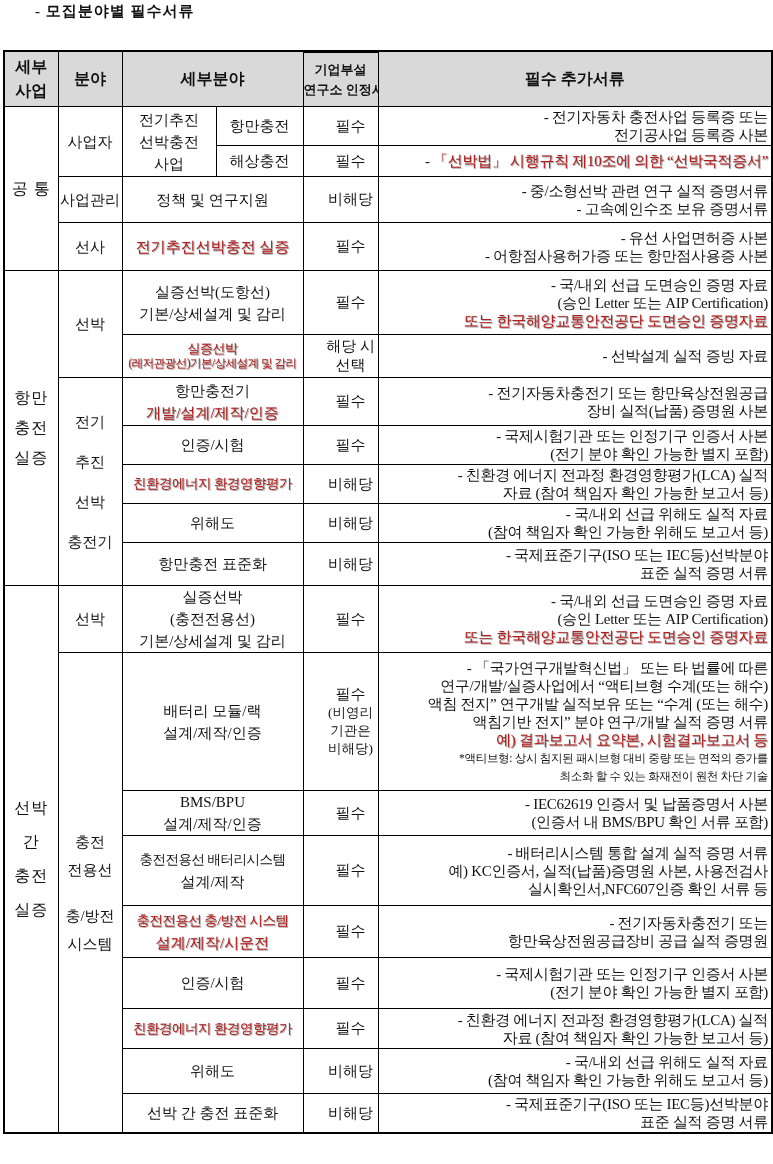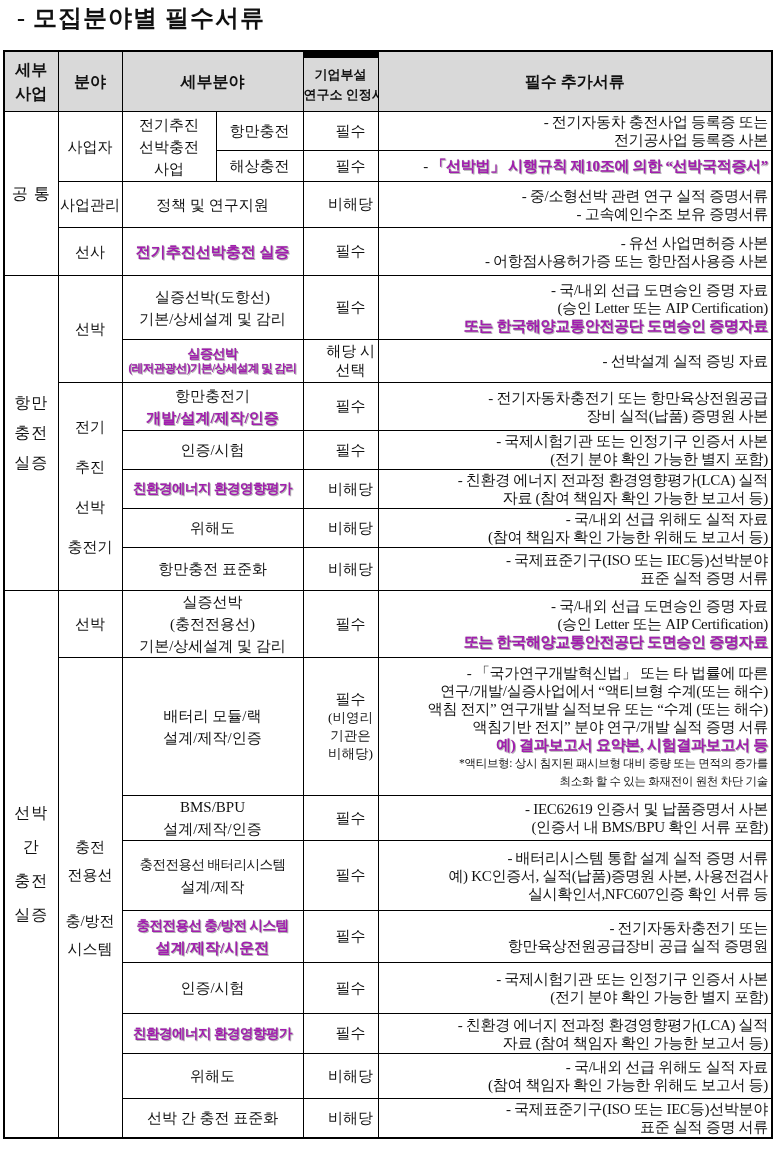--- a/index.html
+++ b/index.html
@@ -2,51 +2,51 @@
 <html><head>
 <meta charset="utf-8">
 <style>
   html,body { margin:0; padding:0; background:#fff; }
   .page {
     position:relative; width:773px; height:1164px; background:#ffffff;
     font-family:"Liberation Serif","DejaVu Serif",serif; color:#111;
     overflow:hidden;
   }
   .title {
-    position:absolute; left:17px; top:2px;
-    font-size:24px; font-weight:bold; letter-spacing:1px; white-space:nowrap;
+    position:absolute; left:35px; top:2px;
+    font-size:15px; font-weight:bold; letter-spacing:1px; white-space:nowrap;
   }
   table.doc {
     position:absolute; left:3px; top:50px; width:768px;
     border-collapse:collapse; table-layout:fixed;
     border:2px solid #000;
   }
   td, th { border:1px solid #000; padding:0; vertical-align:middle; text-align:center; font-size:15px; overflow:hidden; }
   thead th { background:#d9d9d9; font-weight:bold; font-size:16px; line-height:24px; }
   .certhead { vertical-align:bottom; }
   .innerbox {
-    border-top:6px solid #000000; height:53px; background:#d9d9d9;
+    border-top:1px solid #000000; height:53px; background:#d9d9d9;
     display:flex; flex-direction:column; justify-content:center;
     font-size:13px; font-weight:bold; line-height:20px; white-space:nowrap;
   }
   .sec { font-weight:normal; font-size:16px; line-height:30px; letter-spacing:1px; }
   .field { line-height:22px; }
   .field-tall { line-height:40px; }
   .field-merged { }
   .mergewrap { display:flex; flex-direction:column; justify-content:center; height:100%; gap:18px; }
   .grp { line-height:28px; }
   .sub { line-height:22px; }
   .cert { line-height:19px;padding-left:20px; }
   .cert .sm { font-size:13.5px; line-height:18px; }
   .docs { text-align:right; padding:1px 3px 1px 6px; }
   .docs .ln { line-height:18px; white-space:nowrap; letter-spacing:-0.3px; }
   .ln { white-space:nowrap; }
   .ind1 { padding-left:13px; }
   .ind2 { padding-left:28px; }
-  .hl { color:#a21caf; text-shadow:1px 1px 0 #b3b3b3, 0 0 1px #999;font-weight:bold; }
+  .hl { color:#b91c1c; text-shadow:1px 1px 0 #b3b3b3, 0 0 1px #999; }
   .small { font-size:11.5px; line-height:15px; letter-spacing:-0.5px; }
   .tight { font-size:13.5px; letter-spacing:-0.5px; }
   .note { font-size:11.5px; line-height:15px; white-space:nowrap; letter-spacing:-0.6px; padding-left:0; }
 </style>
 </head>
 <body>
 
 <div class="page">
   <div class="title">- 모집분야별 필수서류</div>
 

